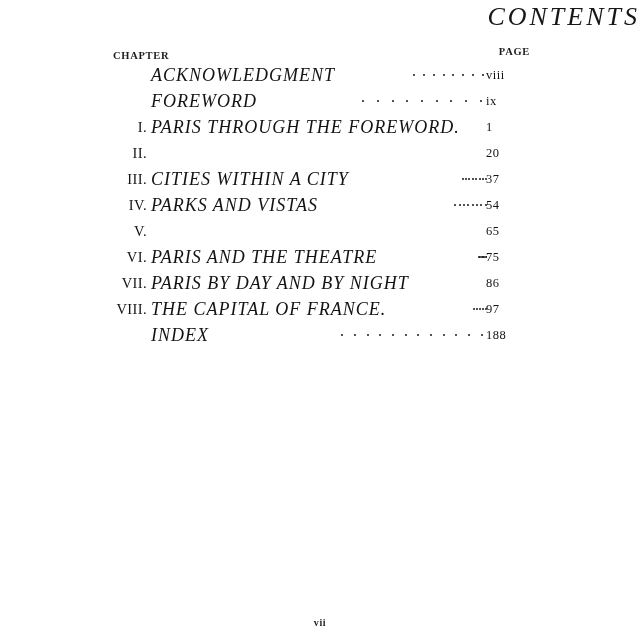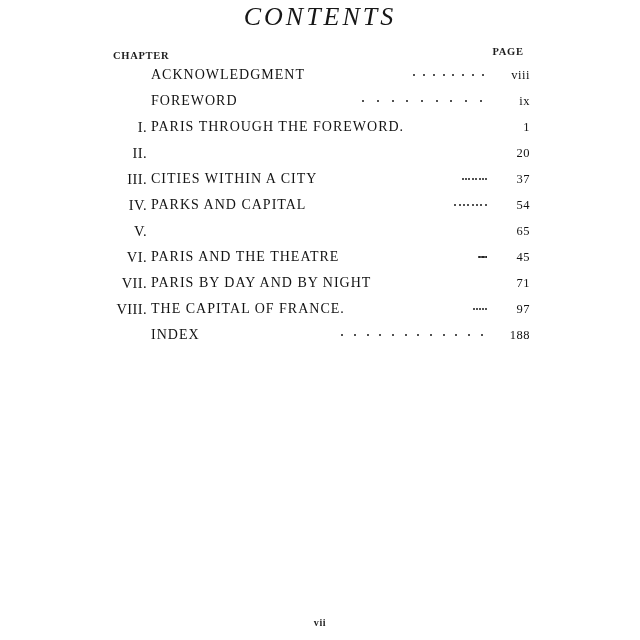--- a/index.html
+++ b/index.html
@@ -22,21 +22,21 @@
     inset: 0;
     background: #ffffff;
   }
 
   
   .toc-title {
     position: absolute;
     top: 2px;
     left: 0;
     right: 0;
-    text-align: center;
+    text-align: right;
     font-style: italic;
     font-size: 26px;
     letter-spacing: 3.0px;
     color: #171717;
     font-weight: 400;
   }
 
   
   .col-head-chapter {
     position: absolute;
@@ -45,21 +45,21 @@
     font-size: 10.5px;
     letter-spacing: 0.7px;
     color: #1d1d1d;
     font-weight: 700;
   }
   .col-head-page {
     position: absolute;
     top: 46px;
     left: 486px;
     width: 44px;
-    text-align: center;
+    text-align: right;
     font-size: 10.5px;
     letter-spacing: 0.7px;
     color: #1d1d1d;
     font-weight: 700;
   }
 
   
   .toc-list {
     position: absolute;
     top: 62px;
@@ -79,23 +79,24 @@
     width: 34px;
     text-align: right;
     font-size: 14.5px;
     letter-spacing: 0.4px;
     color: #131313;
   }
 
   .title {
     position: absolute;
     left: 38px;
-    font-size: 14px;
+    font-size: 18px;
     letter-spacing: 1.0px;
     color: #131313;
+    font-style: italic;
   }
 
   .leader {
     position: absolute;
     left: 38px;
     right: 46px;
     top: 0;
     height: 26px;
     overflow: hidden;
     pointer-events: none;
@@ -107,21 +108,21 @@
     height: 2px;
     background: #191919;
     border-radius: 50%;
     display: block;
   }
 
   .pg {
     position: absolute;
     left: 373px;
     width: 44px;
-    text-align: right;
+    text-align: left;
     font-size: 12.5px;
     letter-spacing: 0.5px;
     color: #131313;
   }
 
   
   .folio {
     position: absolute;
     bottom: 12px;
     left: 0;
@@ -197,21 +198,21 @@
           <i style="left: 320.812px;"></i>
           <i style="left: 324.188px;"></i>
           <i style="left: 327.562px;"></i>
           <i style="left: 330.938px;"></i>
           <i style="left: 334.312px;"></i>
         </span>
         <span class="pg">37</span>
       </div>
       <div class="toc-row">
         <span class="num">IV.</span>
-        <span class="title">PARKS AND CAPITAL</span>
+        <span class="title">PARKS AND VISTAS</span>
         <span class="leader">
           <i style="left: 303.188px;"></i>
           <i style="left: 307.562px;"></i>
           <i style="left: 311.938px;"></i>
           <i style="left: 316.312px;"></i>
           <i style="left: 320.688px;"></i>
           <i style="left: 325.062px;"></i>
           <i style="left: 329.438px;"></i>
           <i style="left: 333.812px;"></i>
         </span>
@@ -227,27 +228,27 @@
         <span class="title">PARIS AND THE THEATRE</span>
         <span class="leader">
           <i style="left: 326.714px;"></i>
           <i style="left: 328.143px;"></i>
           <i style="left: 329.571px;"></i>
           <i style="left: 331px;"></i>
           <i style="left: 332.429px;"></i>
           <i style="left: 333.857px;"></i>
           <i style="left: 335.286px;"></i>
         </span>
-        <span class="pg">45</span>
+        <span class="pg">75</span>
       </div>
       <div class="toc-row">
         <span class="num">VII.</span>
         <span class="title">PARIS BY DAY AND BY NIGHT</span>
         <span class="leader"></span>
-        <span class="pg">71</span>
+        <span class="pg">86</span>
       </div>
       <div class="toc-row">
         <span class="num">VIII.</span>
         <span class="title">THE CAPITAL OF FRANCE.</span>
         <span class="leader">
           <i style="left: 321.6px;"></i>
           <i style="left: 324.8px;"></i>
           <i style="left: 328px;"></i>
           <i style="left: 331.2px;"></i>
           <i style="left: 334.4px;"></i>

